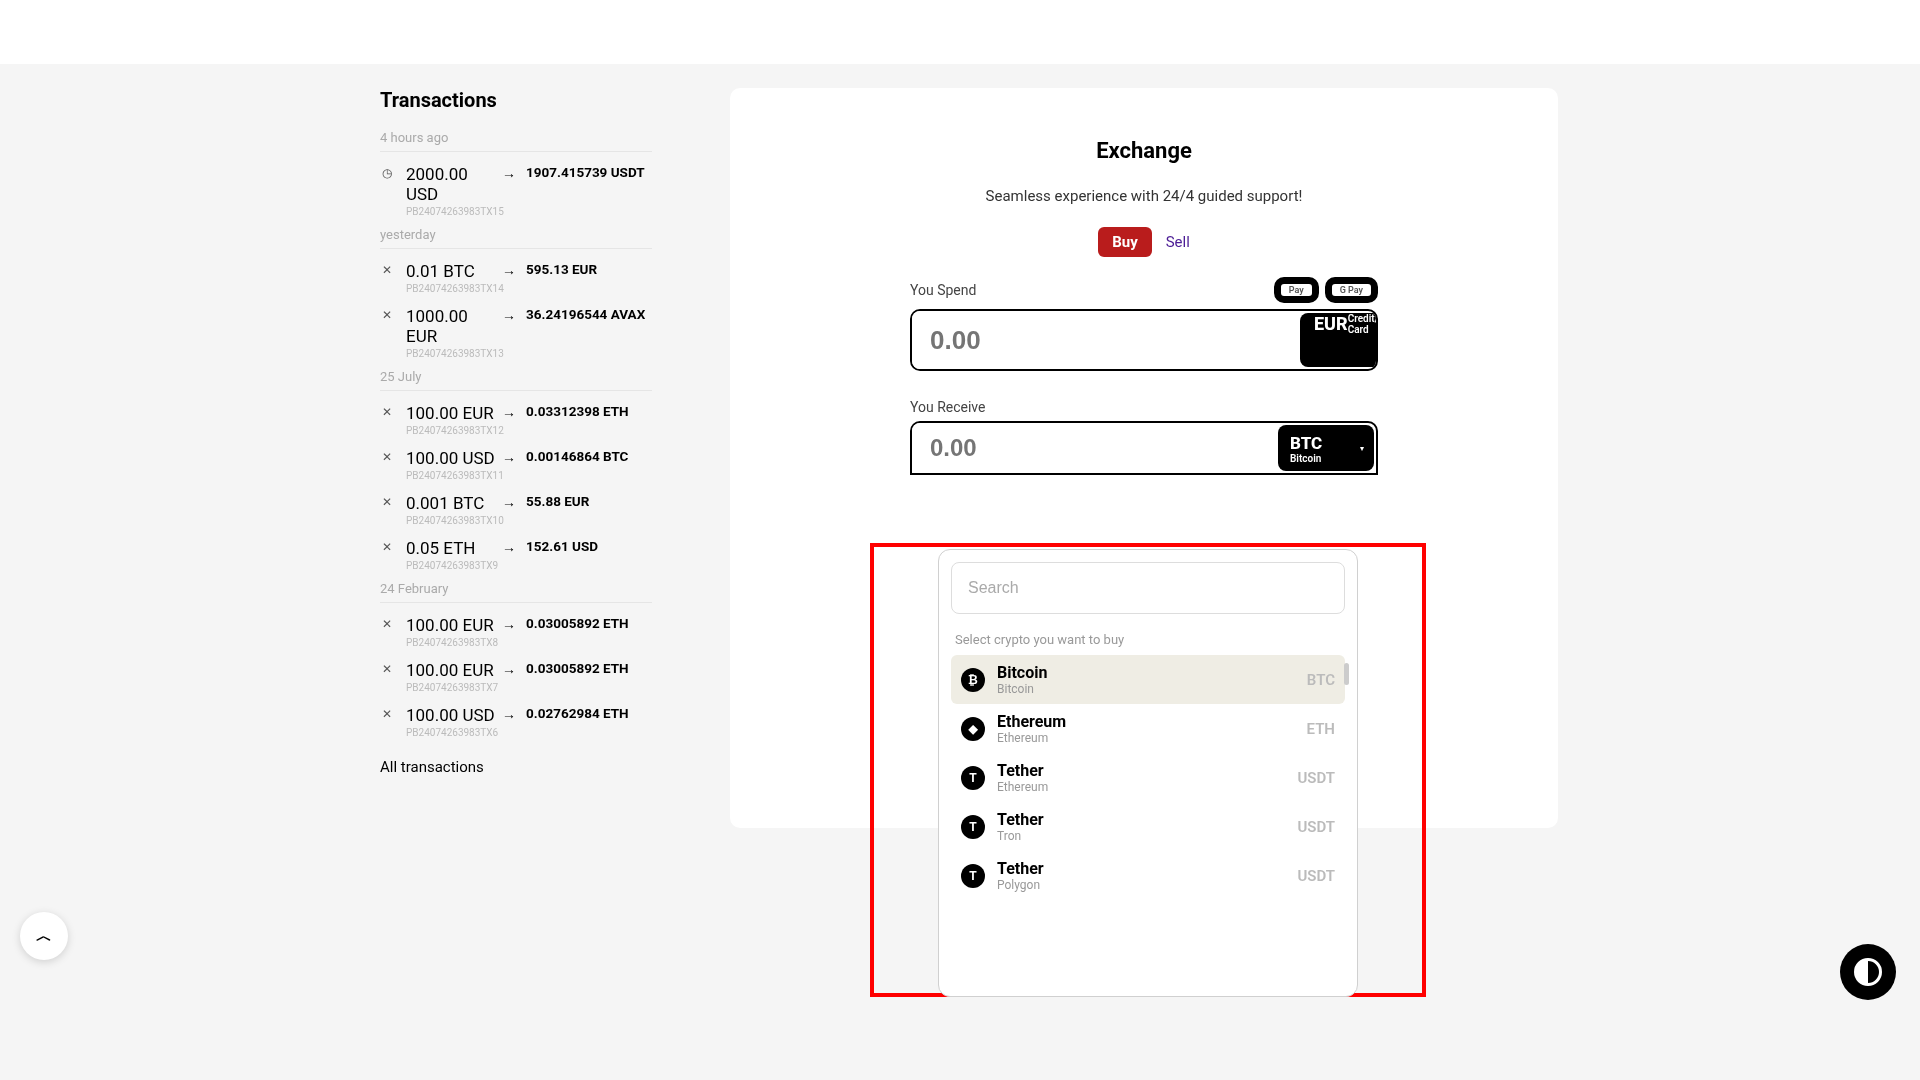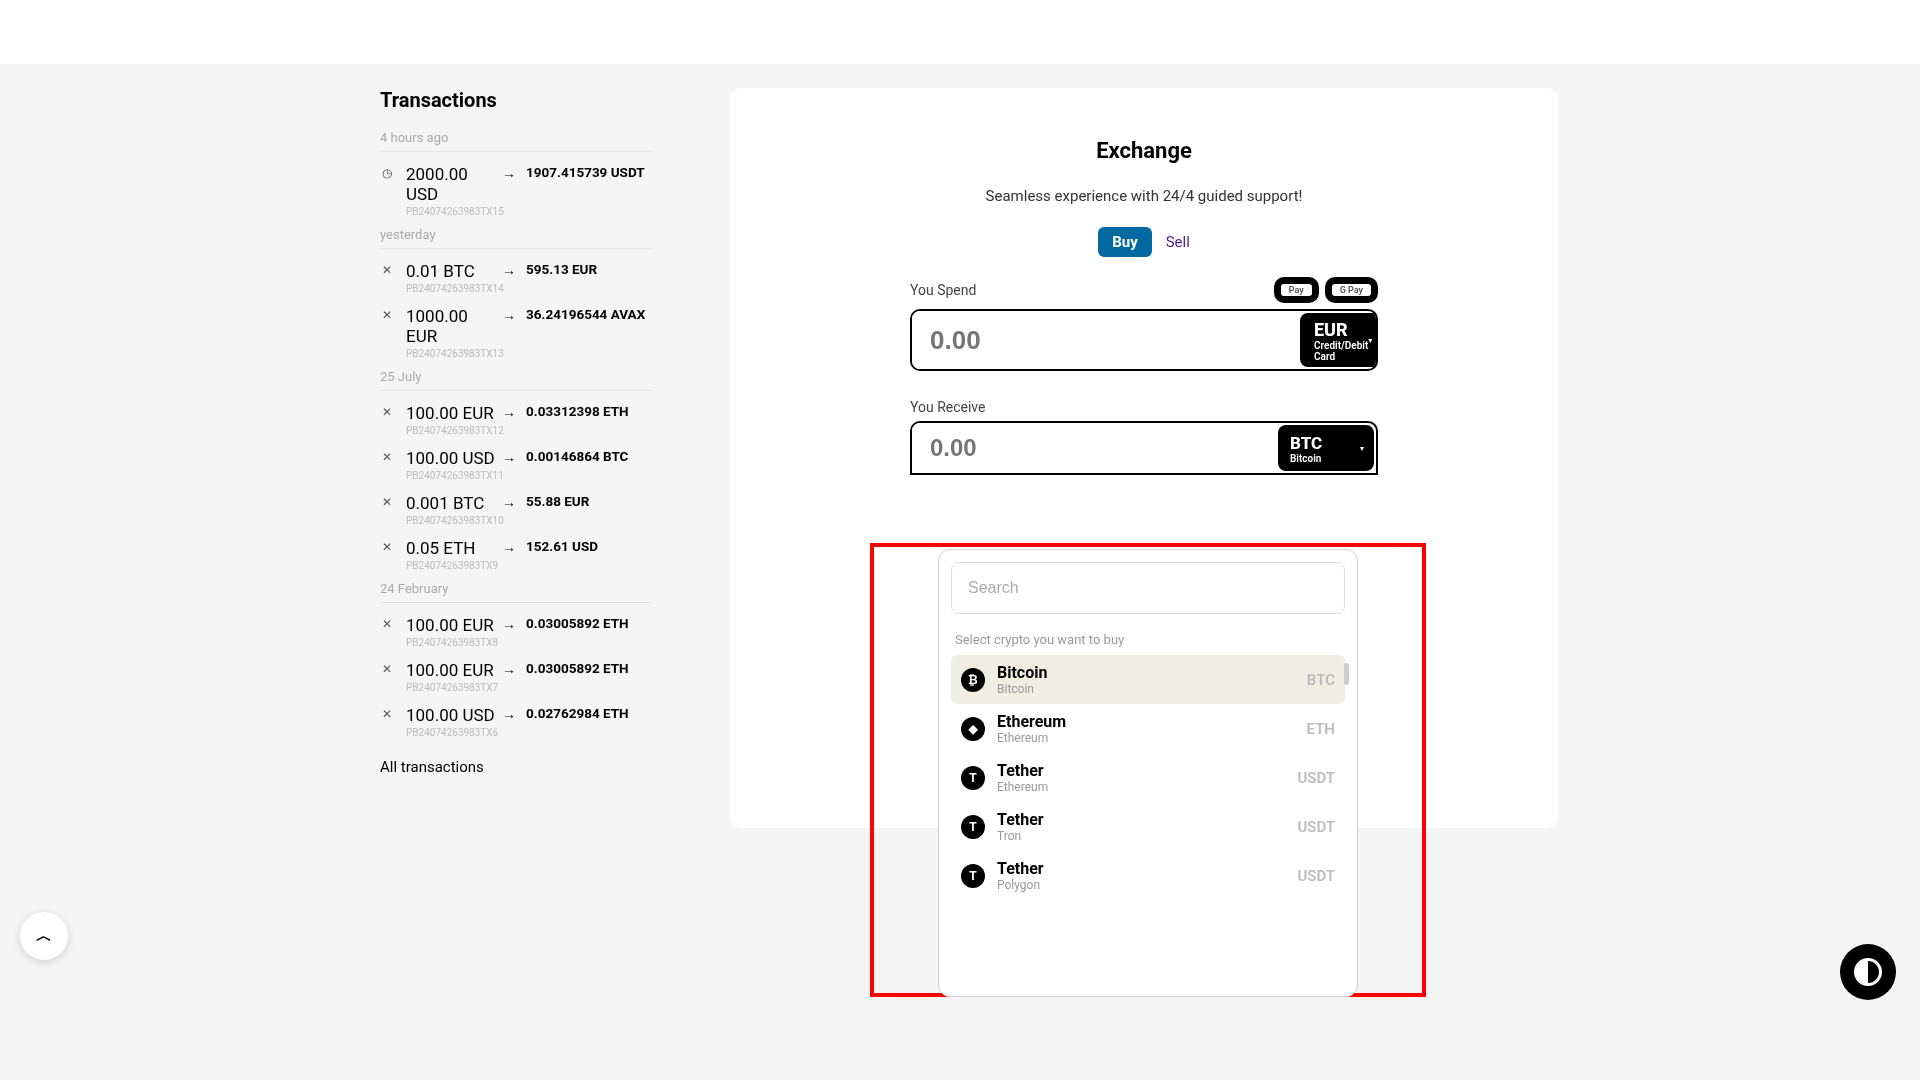--- a/index.html
+++ b/index.html
@@ -19,32 +19,32 @@
   .tx-arrow { font-size: 14px; font-weight: 700; padding-top: 1px; }
   .tx-to { font-size: 13.5px; font-weight: 700; }
   .tx-id { font-size: 10px; color: #bbb; margin: 2px 0 8px 26px; }
   .tx-all { font-size: 15px; margin-top: 20px; cursor: pointer; }
 
   
   .exchange-card { position: absolute; left: 730px; top: 24px; width: 828px; height: 740px; background: #fff; border-radius: 10px; padding: 50px 180px 0 180px; text-align: center; }
   .ex-title { font-size: 22px; font-weight: 700; margin-bottom: 24px; }
   .ex-sub { font-size: 15px; color: #333; margin-bottom: 22px; }
   .ex-tabs { display: inline-flex; align-items: center; gap: 14px; margin-bottom: 20px; }
-  .ex-tab-buy { background: #0369a1; color: #fff; font-weight: 700; padding: 6px 14px; border-radius: 6px; font-size: 15px; cursor: pointer; }
+  .ex-tab-buy { background: #b91c1c; color: #fff; font-weight: 700; padding: 6px 14px; border-radius: 6px; font-size: 15px; cursor: pointer; }
   .ex-tab-sell { color: #4c1d95; font-size: 15px; cursor: pointer; }
 
   .field-row { text-align: left; }
   .field-label-row { display: flex; justify-content: space-between; align-items: center; margin-bottom: 6px; }
   .field-label { font-size: 14px; color: #444; }
   .pay-badges { display: flex; gap: 6px; }
   .pay-badge { border: 7px solid #000000; border-radius: 10px; padding: 1px 8px; font-size: 9px; font-weight: 600; color: #555; }
 
   .input-box { display: flex; border: 2px solid #000; border-radius: 10px; overflow: hidden; height: 62px; }
   .input-val { flex: 1; padding: 16px 18px; font-size: 26px; font-weight: 600; color: #bbb; border: none; outline: none; }
-  .currency-btn { background: #000; color: #fff; width: 154px; display: flex; flex-direction: column; justify-content: center; padding: 0 14px; cursor: pointer; position: relative; border-radius: 8px; margin: 2px; }
+  .currency-btn { background: #000; color: #fff; width: 154px; display: flex; flex-direction: row; justify-content: center; padding: 0 14px; cursor: pointer; position: relative; border-radius: 8px; margin: 2px; }
   .currency-code { font-size: 18px; font-weight: 800; }
   .currency-sub { font-size: 10px; font-weight: 600; }
   .currency-caret { position: absolute; right: 10px; top: 50%; transform: translateY(-50%); font-size: 8px; }
 
   .promo-row { display: flex; gap: 0; margin-top: 8px; align-items: center; }
   .promo-input { width: 90px; height: 26px; border: 1px solid #ddd; border-radius: 6px 0 0 6px; background: #fff; }
   .promo-chip { background: #5662f6; color: #fff; font-size: 12px; font-weight: 600; padding: 5px 14px; border-radius: 14px; margin-left: -8px; cursor: pointer; }
 
   .field-row2 { text-align: left; margin-top: 28px; }
   .input-box2 { display: flex; border: 2px solid #000; border-radius: 10px 10px 0 0; border-bottom: 2px solid #000; overflow: hidden; height: 54px; }

